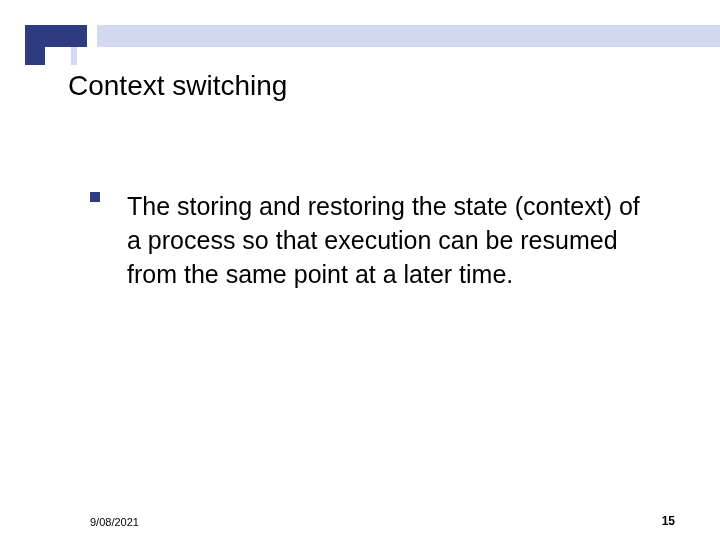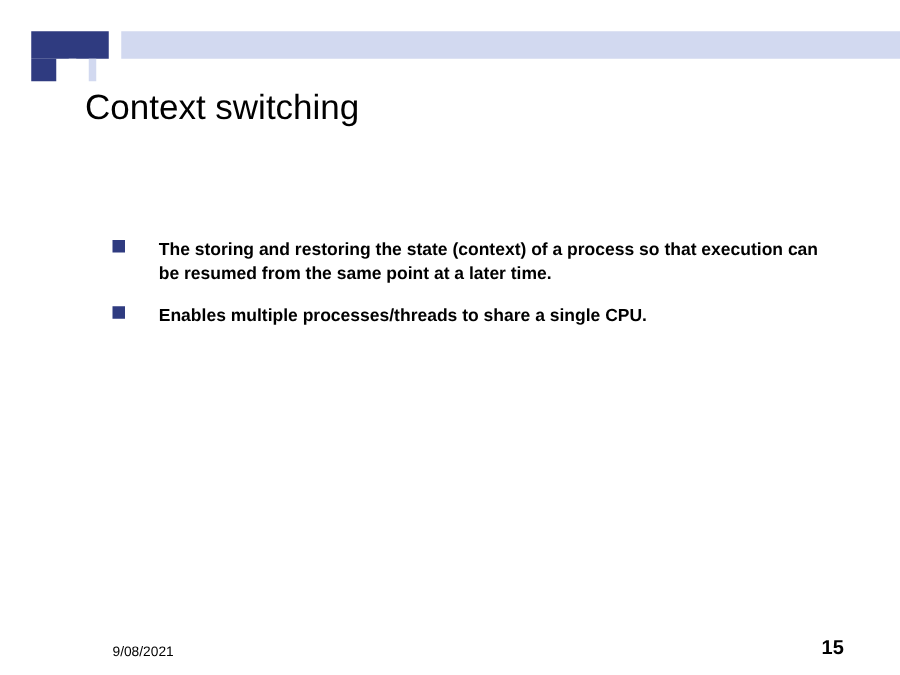--- a/index.html
+++ b/index.html
@@ -10,23 +10,23 @@
   .top-bar .light { background: #d2d9f0; flex: 1; height: 22px; }
   .notch-row { position: absolute; top: 22px; left: 0; width: 62px; height: 18px; display: flex; }
   .notch-row .sq { width: 20px; height: 18px; }
   .notch-row .sq.dark { background: #2f3b80; }
   .notch-row .sq.gap { background: #fff; width: 6px; }
   .notch-row .sq.light { background: #d2d9f0; flex: 1; }
   .title { position: absolute; top: 50px; left: 48px; font-size: 28px; font-weight: 400; }
   .content { position: absolute; top: 160px; left: 60px; right: 60px; }
   .item { display: flex; align-items: flex-start; margin-bottom: 4px; }
   .bullet { width: 10px; height: 10px; background: #2f3b80; margin-top: 7px; margin-right: 22px; flex-shrink: 0; }
-  .text { font-size: 14px; line-height: 1.35; font-weight: bold; }
+  .text { font-size: 25px; line-height: 1.35; }
   .footer-date { position: absolute; bottom: 22px; left: 70px; font-size: 11px; }
-  .footer-page { position: absolute; bottom: 22px; right: 55px; font-size: 16px; font-weight: 700; }
+  .footer-page { position: absolute; bottom: 22px; right: 55px; font-size: 12px; font-weight: 700; }
 </style>
 </head>
 <body>
 
 <div class="slide">
   <div class="top-bar">
     <div class="dark"></div>
     <div class="light"></div>
   </div>
   <div class="notch-row">
@@ -35,21 +35,17 @@
     <div class="sq light"></div>
   </div>
 
   <h1 class="title">Context switching</h1>
 
   <div class="content">
     <div class="item">
       <div class="bullet"></div>
       <div class="text">The storing and restoring the state (context) of a process so that execution can be resumed from the same point at a later time.</div>
     </div>
-    <div class="item">
-      <div class="bullet"></div>
-      <div class="text">Enables multiple processes/threads to share a single CPU.</div>
-    </div>
   </div>
 
   <div class="footer-date">9/08/2021</div>
   <div class="footer-page">15</div>
 </div>
 
 </body></html>

